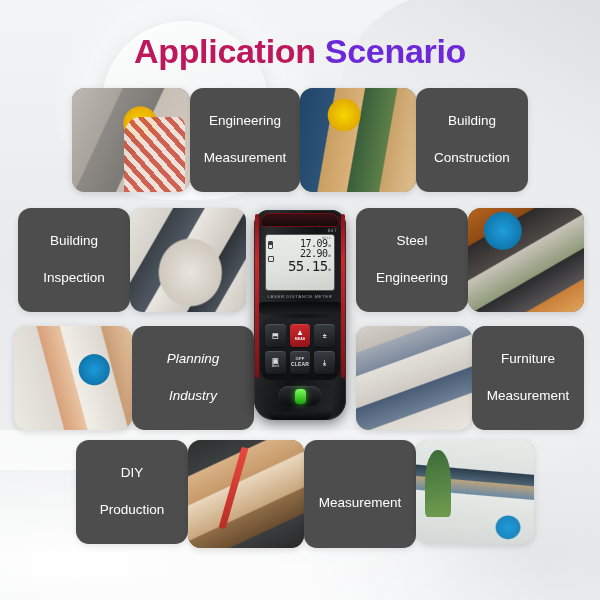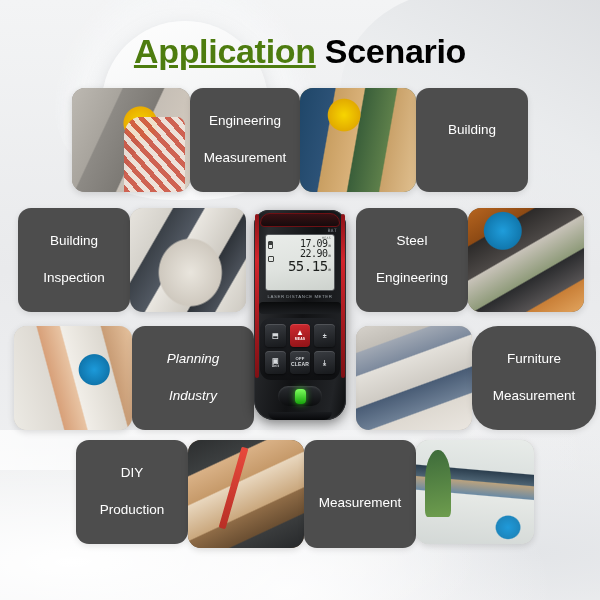--- a/index.html
+++ b/index.html
@@ -39,22 +39,22 @@
   }
   .bg-streak{ position:absolute; background:linear-gradient(90deg,rgba(255,255,255,.75),rgba(255,255,255,0)); }
 
   
   .title {
     position:absolute; top:32px; left:0; width:100%;
     text-align:center; z-index:6;
     font-size:34px; font-weight:bold; letter-spacing:-.3px;
     font-family:"Liberation Sans", sans-serif;
   }
-  .title .t-red  { color:#4d7c0f;text-decoration:underline; }
-  .title .t-dark { color:#000000; }
+  .title .t-red  { color:#be185d; }
+  .title .t-dark { color:#6d28d9; }
 
   
   .grid { position:absolute; inset:0; z-index:4; }
   .tile { position:absolute; border-radius:13px; overflow:hidden; }
 
   .tile.label {
     background:#4d4d4d;
     color:#ffffff;
     display:flex; align-items:center; justify-content:center;
     text-align:center; line-height:1.38;
@@ -250,21 +250,21 @@
       <span>Engineering</span><br><span>Measurement</span>
     </span>
   </div>
 
   <div class="tile photo" style="left:300px;top:88px;width:116px;height:104px;">
     <div class="ph p-carpenter"></div>
   </div>
 
   <div class="tile label" style="left:416px;top:88px;width:112px;height:104px;">
     <span>
-      <span>Building</span><br>
+      <span>Building</span><br><span>Construction</span>
     </span>
   </div>
 
   <div class="tile label" style="left:18px;top:208px;width:112px;height:104px;">
     <span>
       <span>Building</span><br><span>Inspection</span>
     </span>
   </div>
 
   <div class="tile photo" style="left:130px;top:208px;width:116px;height:104px;">
@@ -288,21 +288,21 @@
   <div class="tile label" style="left:132px;top:326px;width:122px;height:104px;font-style:italic;">
     <span>
       <span>Planning</span><br><span>Industry</span>
     </span>
   </div>
 
   <div class="tile photo" style="left:356px;top:326px;width:116px;height:104px;">
     <div class="ph p-store"></div>
   </div>
 
-  <div class="tile label" style="left:472px;top:326px;width:124px;height:104px;border-radius:26px;">
+  <div class="tile label" style="left:472px;top:326px;width:112px;height:104px;">
     <span>
       <span>Furniture</span><br><span>Measurement</span>
     </span>
   </div>
 
   <div class="tile label" style="left:76px;top:440px;width:112px;height:104px;">
     <span>
       <span>DIY</span><br><span>Production</span>
     </span>
   </div>

